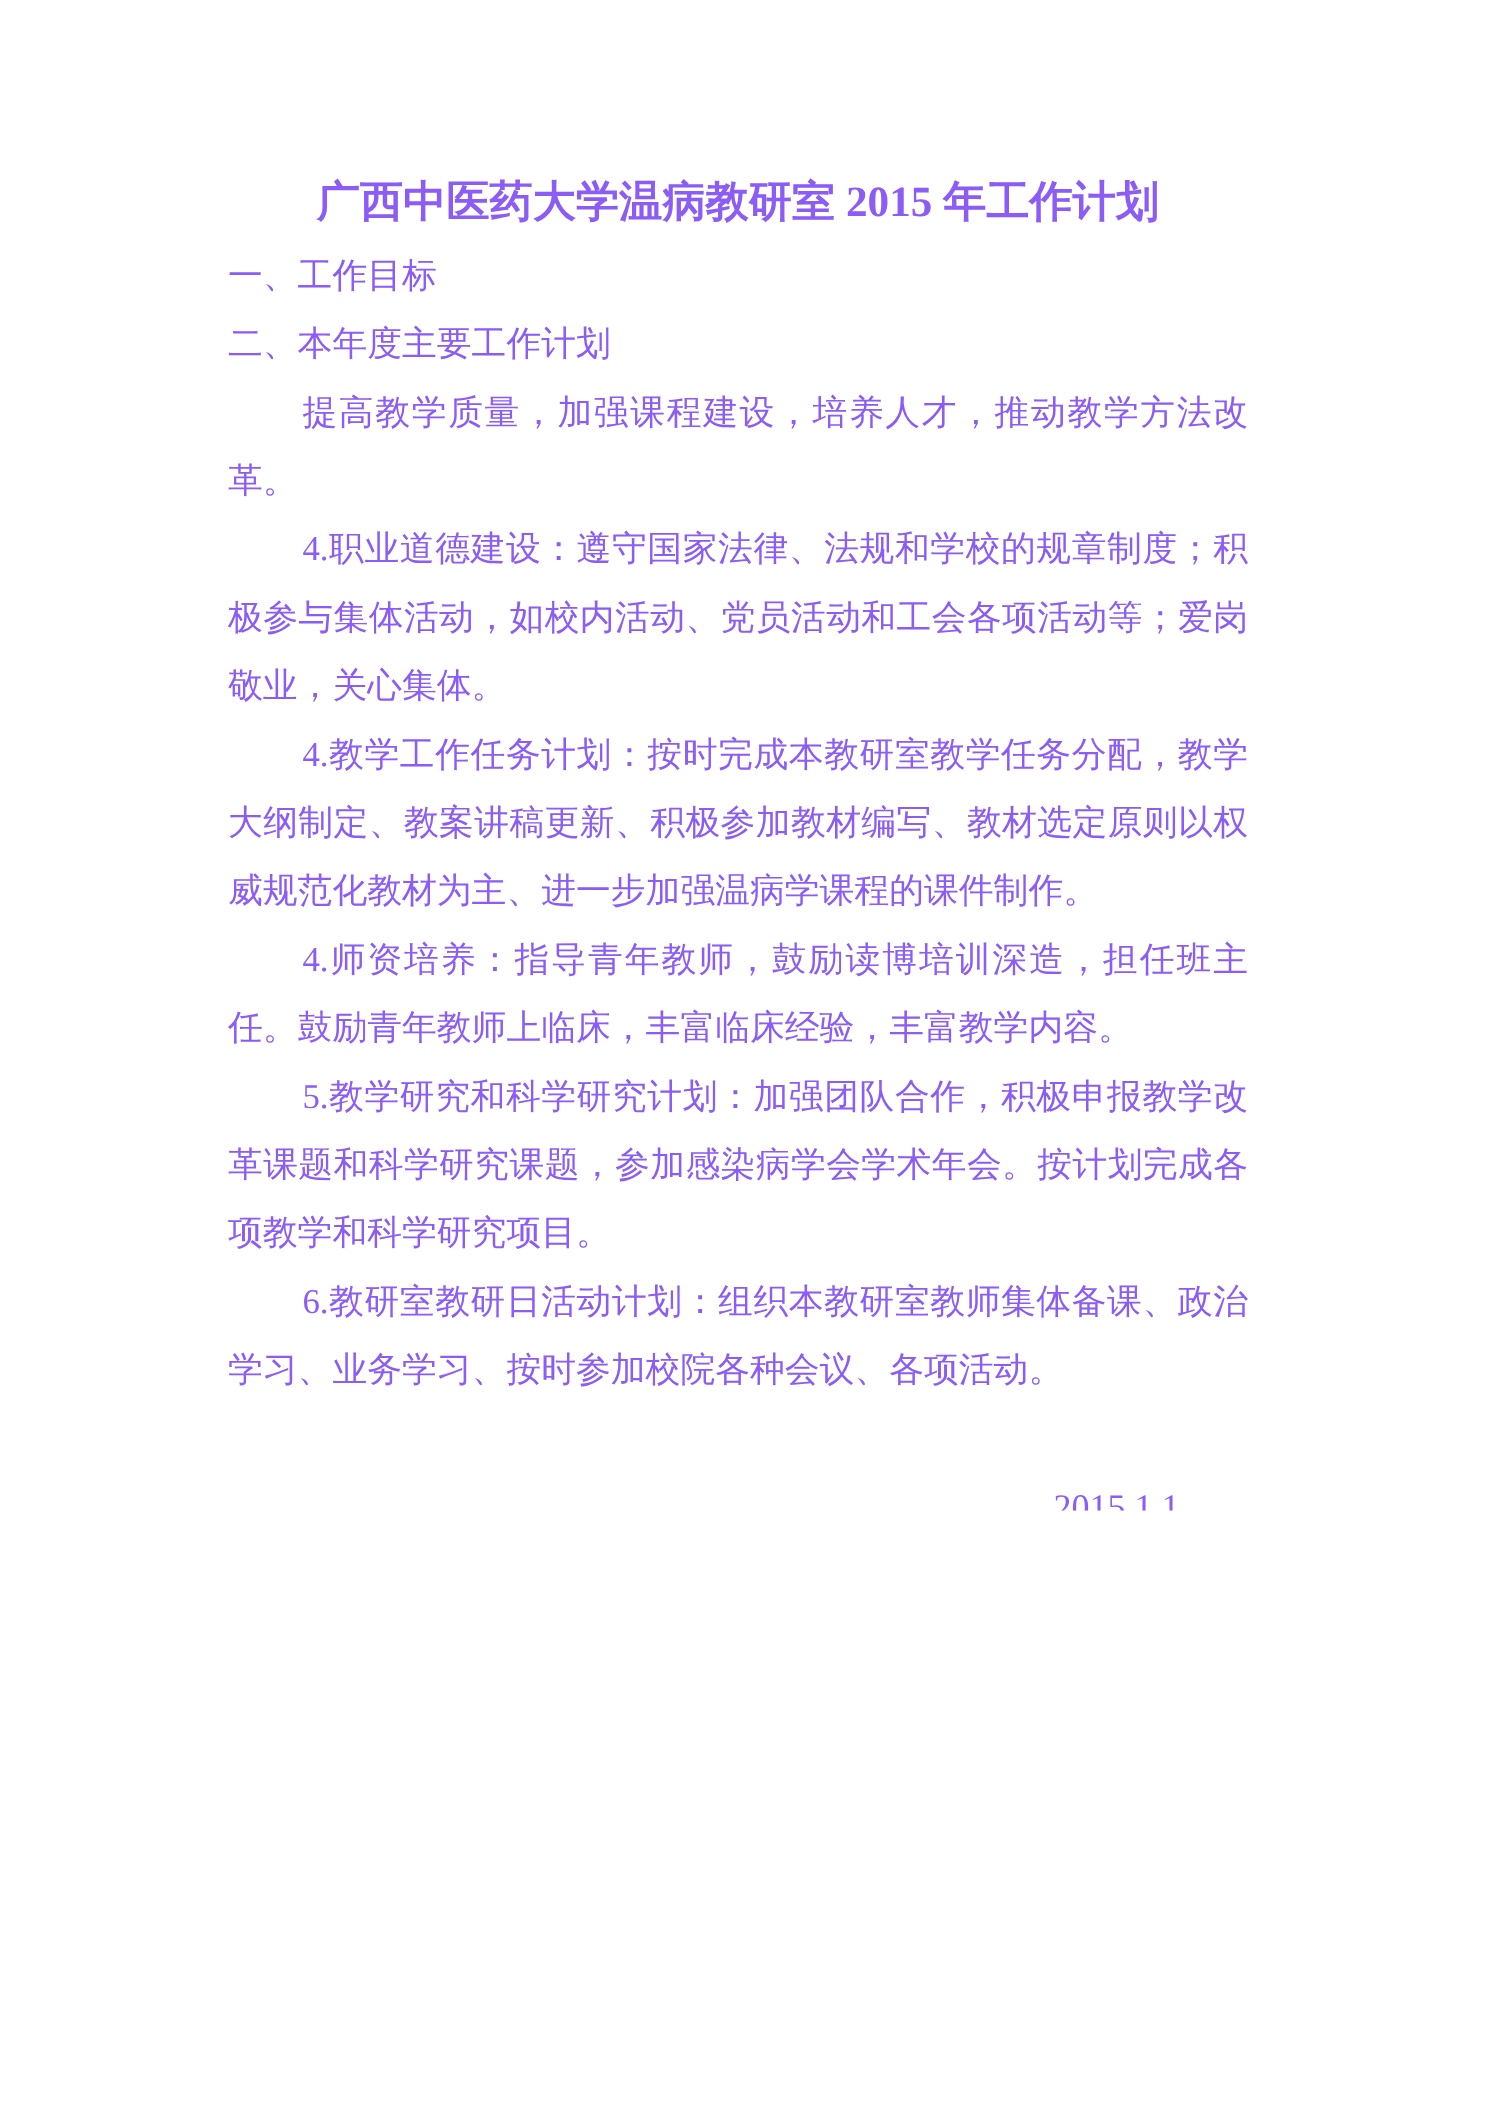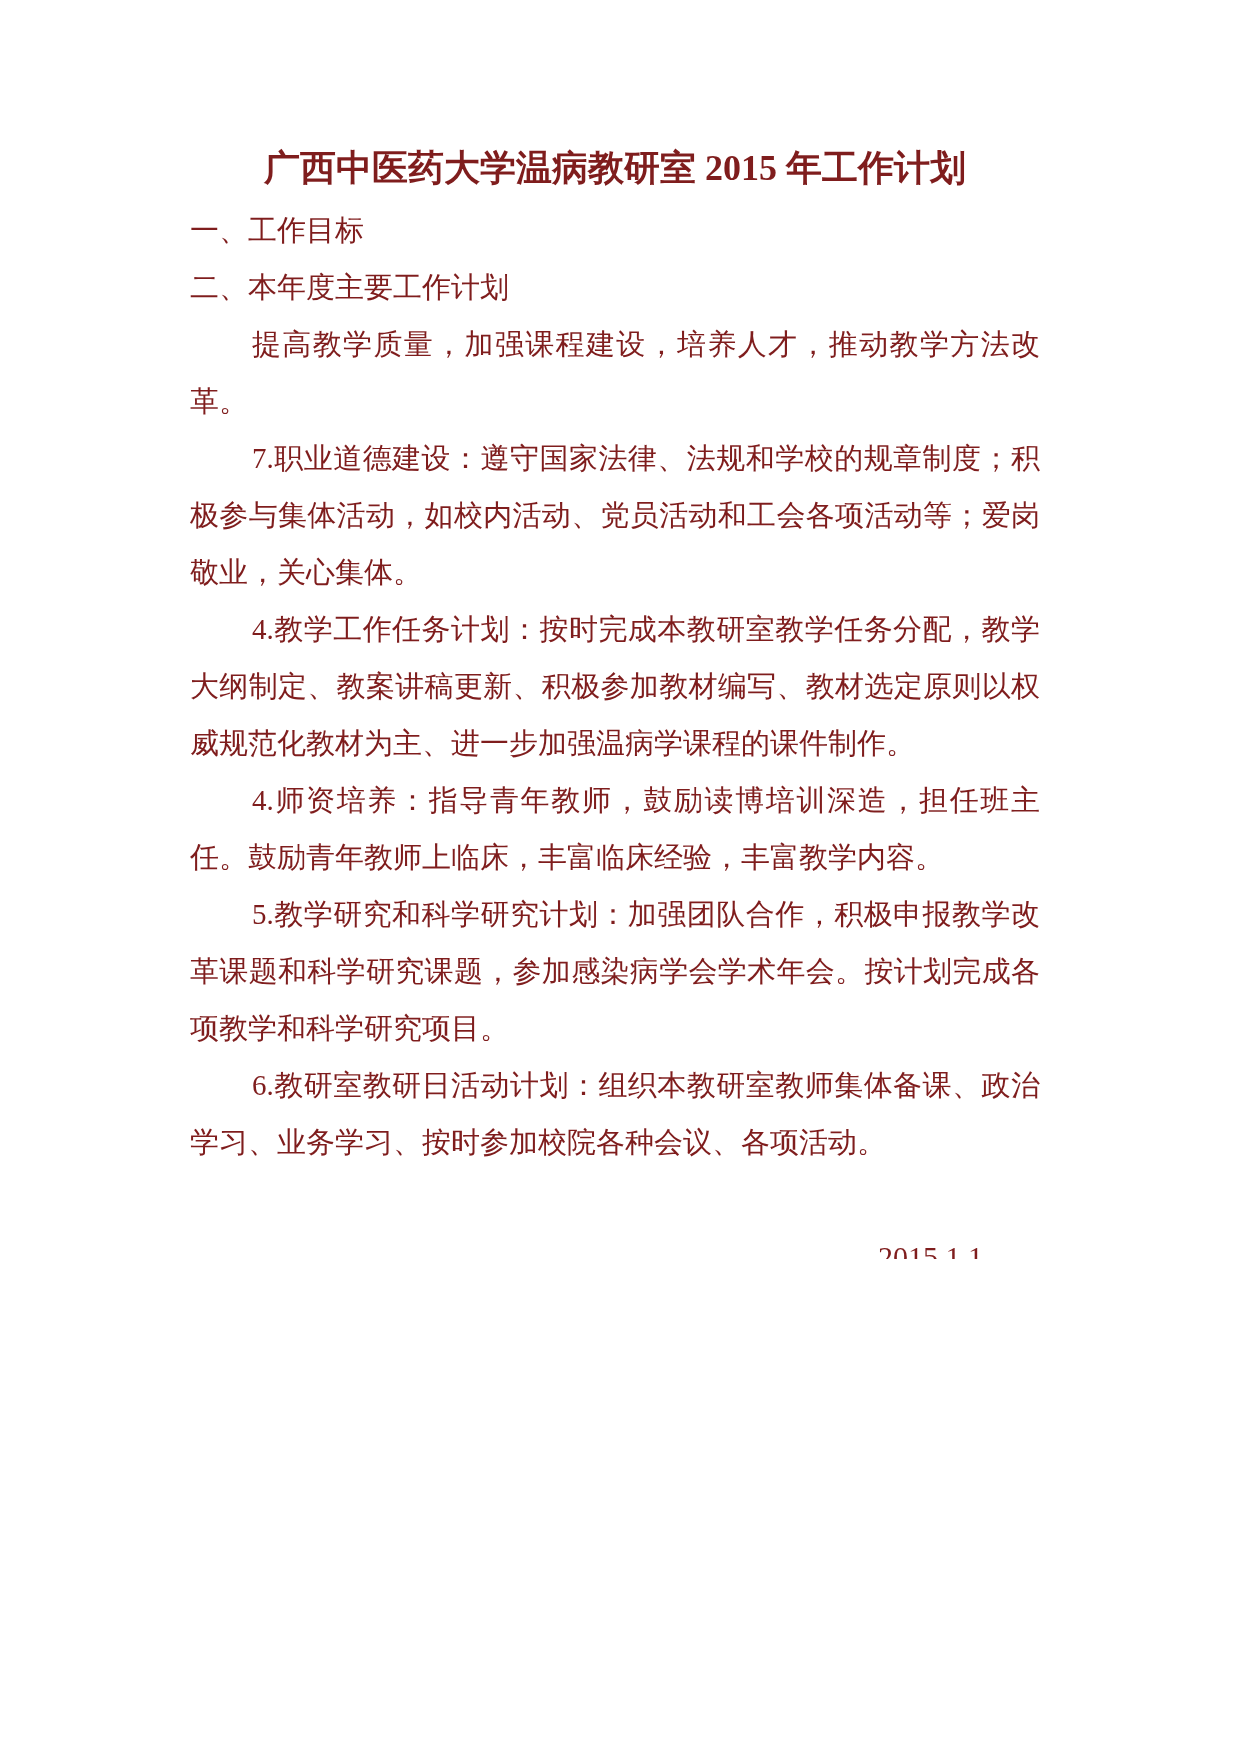--- a/index.html
+++ b/index.html
@@ -9,21 +9,21 @@
   }
   .page {
     position: relative;
     width: 1241px;
     height: 1259px;
     margin: 0 auto;
     background: #ffffff;
     box-sizing: border-box;
     padding: 140px 201px 0 190px;
     font-family: "Liberation Serif", "DejaVu Serif", serif;
-    color: #7f1d1d;
+    color: #8b5cf6;
     overflow: hidden;
   }
   .doc-title {
     margin: 0;
     font-size: 36px;
     line-height: 56px;
     font-weight: bold;
     text-align: center;
     letter-spacing: 0px;
     white-space: nowrap;
@@ -64,21 +64,21 @@
   <h1 class="doc-title">广西中医药大学温病教研室 2015 年工作计划</h1>
 
   <div class="doc-body">
 
     <p class="para">一、工作目标</p>
 
     <p class="para">二、本年度主要工作计划</p>
 
     <p class="para indent">提高教学质量，加强课程建设，培养人才，推动教学方法改革。</p>
 
-    <p class="para indent">7.职业道德建设：遵守国家法律、法规和学校的规章制度；积极参与集体活动，如校内活动、党员活动和工会各项活动等；爱岗敬业，关心集体。</p>
+    <p class="para indent">4.职业道德建设：遵守国家法律、法规和学校的规章制度；积极参与集体活动，如校内活动、党员活动和工会各项活动等；爱岗敬业，关心集体。</p>
 
     <p class="para indent">4.教学工作任务计划：按时完成本教研室教学任务分配，教学大纲制定、教案讲稿更新、积极参加教材编写、教材选定原则以权威规范化教材为主、进一步加强温病学课程的课件制作。</p>
 
 
     <p class="para indent">4.师资培养：指导青年教师，鼓励读博培训深造，担任班主任。鼓励青年教师上临床，丰富临床经验，丰富教学内容。</p>
 
     <p class="para indent">5.教学研究和科学研究计划：加强团队合作，积极申报教学改革课题和科学研究课题，参加感染病学会学术年会。按计划完成各项教学和科学研究项目。</p>
 
     <p class="para indent">6.教研室教研日活动计划：组织本教研室教师集体备课、政治学习、业务学习、按时参加校院各种会议、各项活动。</p>
 

